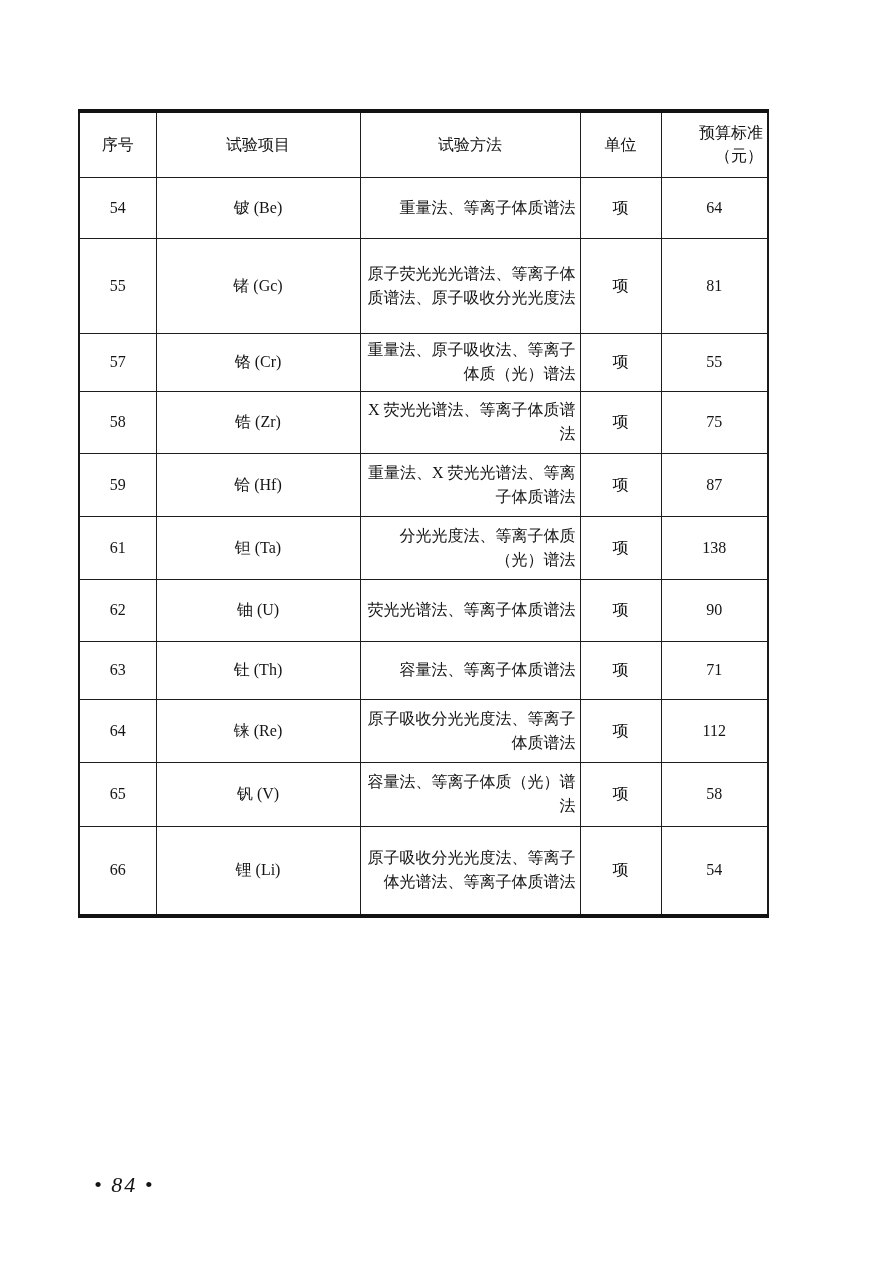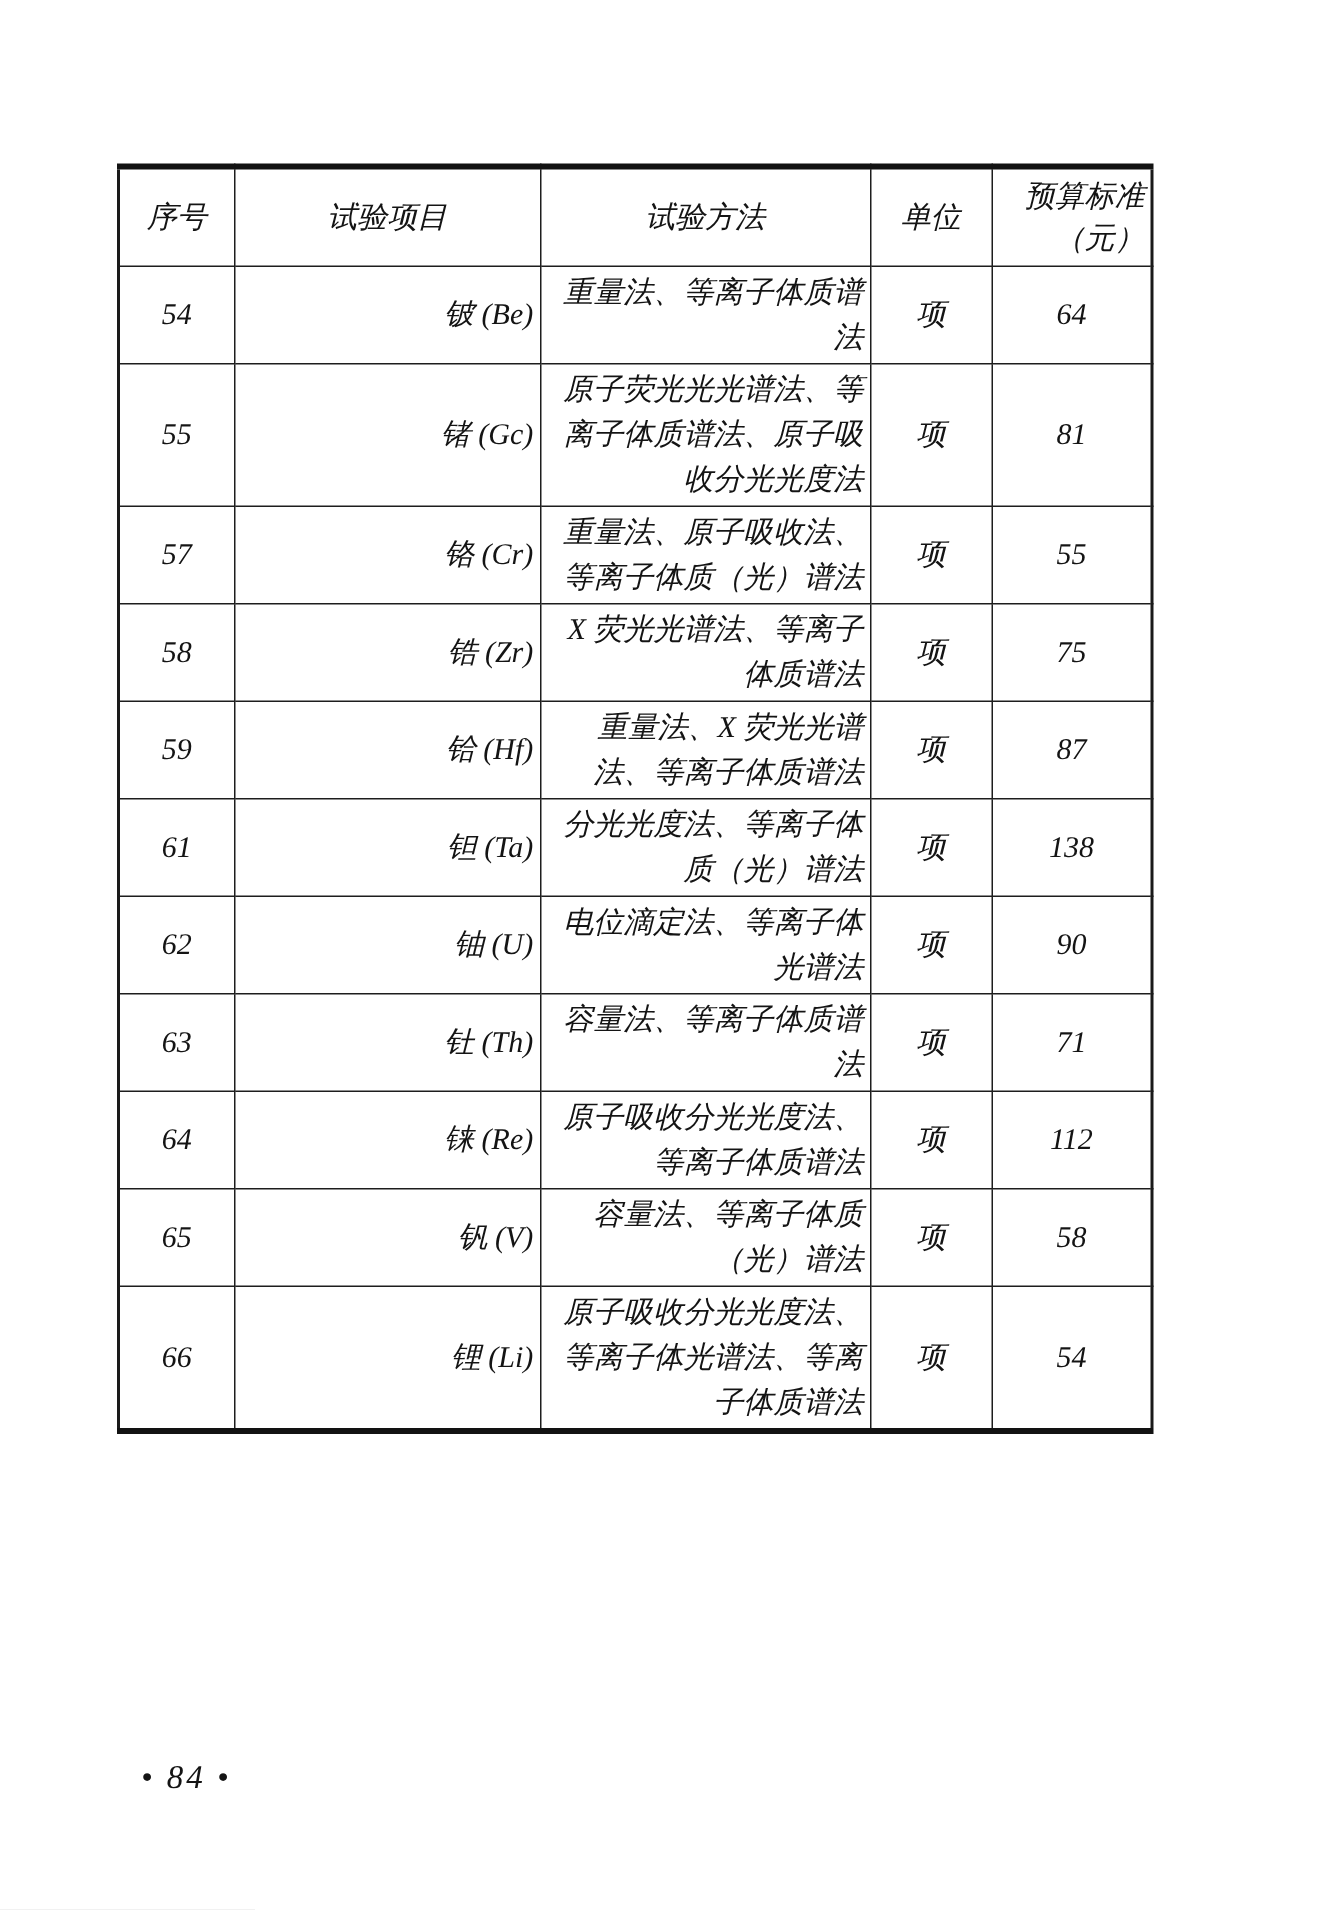--- a/index.html
+++ b/index.html
@@ -21,41 +21,40 @@
     position: absolute;
     left: 78px;
     top: 109px;
     width: 689px;
     border-collapse: collapse;
     table-layout: fixed;
     border-top: 4px solid #121212;
     border-bottom: 4px solid #121212;
     border-left: 2px solid #1a1a1a;
     border-right: 2px solid #1a1a1a;
-    font-size: 20px;
-    font-style: italic;
+    font-size: 16px;
   }
   table.price-table th,
   table.price-table td {
     border: 1.6px solid #1d1d1d;
     padding: 2px 4px;
     vertical-align: middle;
     font-weight: normal;
     line-height: 1.5;
   }
   th.col-header {
     text-align: center;
   }
   td.cell-index,
   td.cell-unit,
   td.cell-budget {
     text-align: center;
   }
   td.cell-item {
-    text-align: right;
+    text-align: center;
     padding-left: 15px;
   }
   td.cell-method {
     text-align: right;
     padding-left: 11px;
     padding-right: 5px;
   }
   .budget-header-line {
     display: block;
     line-height: 1.4;
@@ -134,21 +133,21 @@
       <tr style="height:63px">
         <td class="cell-index">61</td>
         <td class="cell-item">钽 (Ta)</td>
         <td class="cell-method">分光光度法、等离子体质（光）谱法</td>
         <td class="cell-unit">项</td>
         <td class="cell-budget">138</td>
       </tr>
       <tr style="height:62px">
         <td class="cell-index">62</td>
         <td class="cell-item">铀 (U)</td>
-        <td class="cell-method">电位滴定法、等离子体光谱法</td>
+        <td class="cell-method">荧光光谱法、等离子体质谱法</td>
         <td class="cell-unit">项</td>
         <td class="cell-budget">90</td>
       </tr>
       <tr style="height:58px">
         <td class="cell-index">63</td>
         <td class="cell-item">钍 (Th)</td>
         <td class="cell-method">容量法、等离子体质谱法</td>
         <td class="cell-unit">项</td>
         <td class="cell-budget">71</td>
       </tr>

